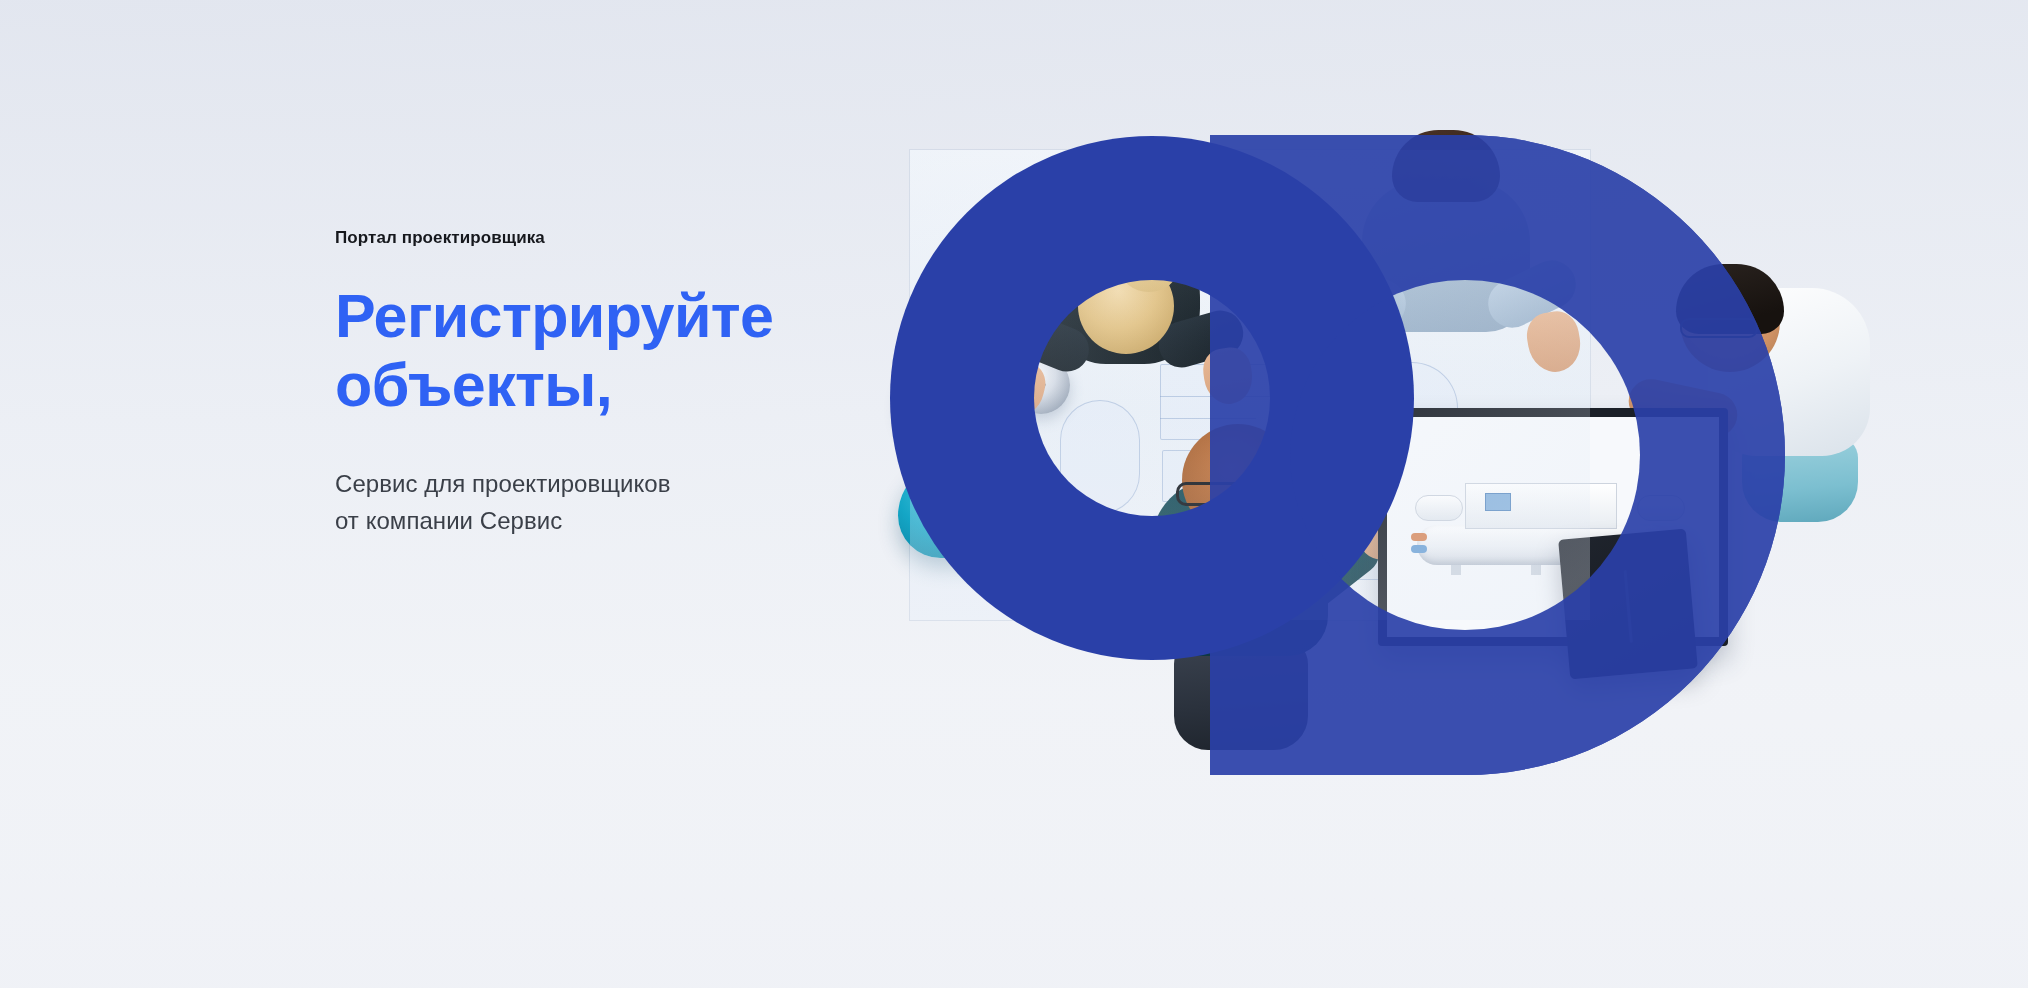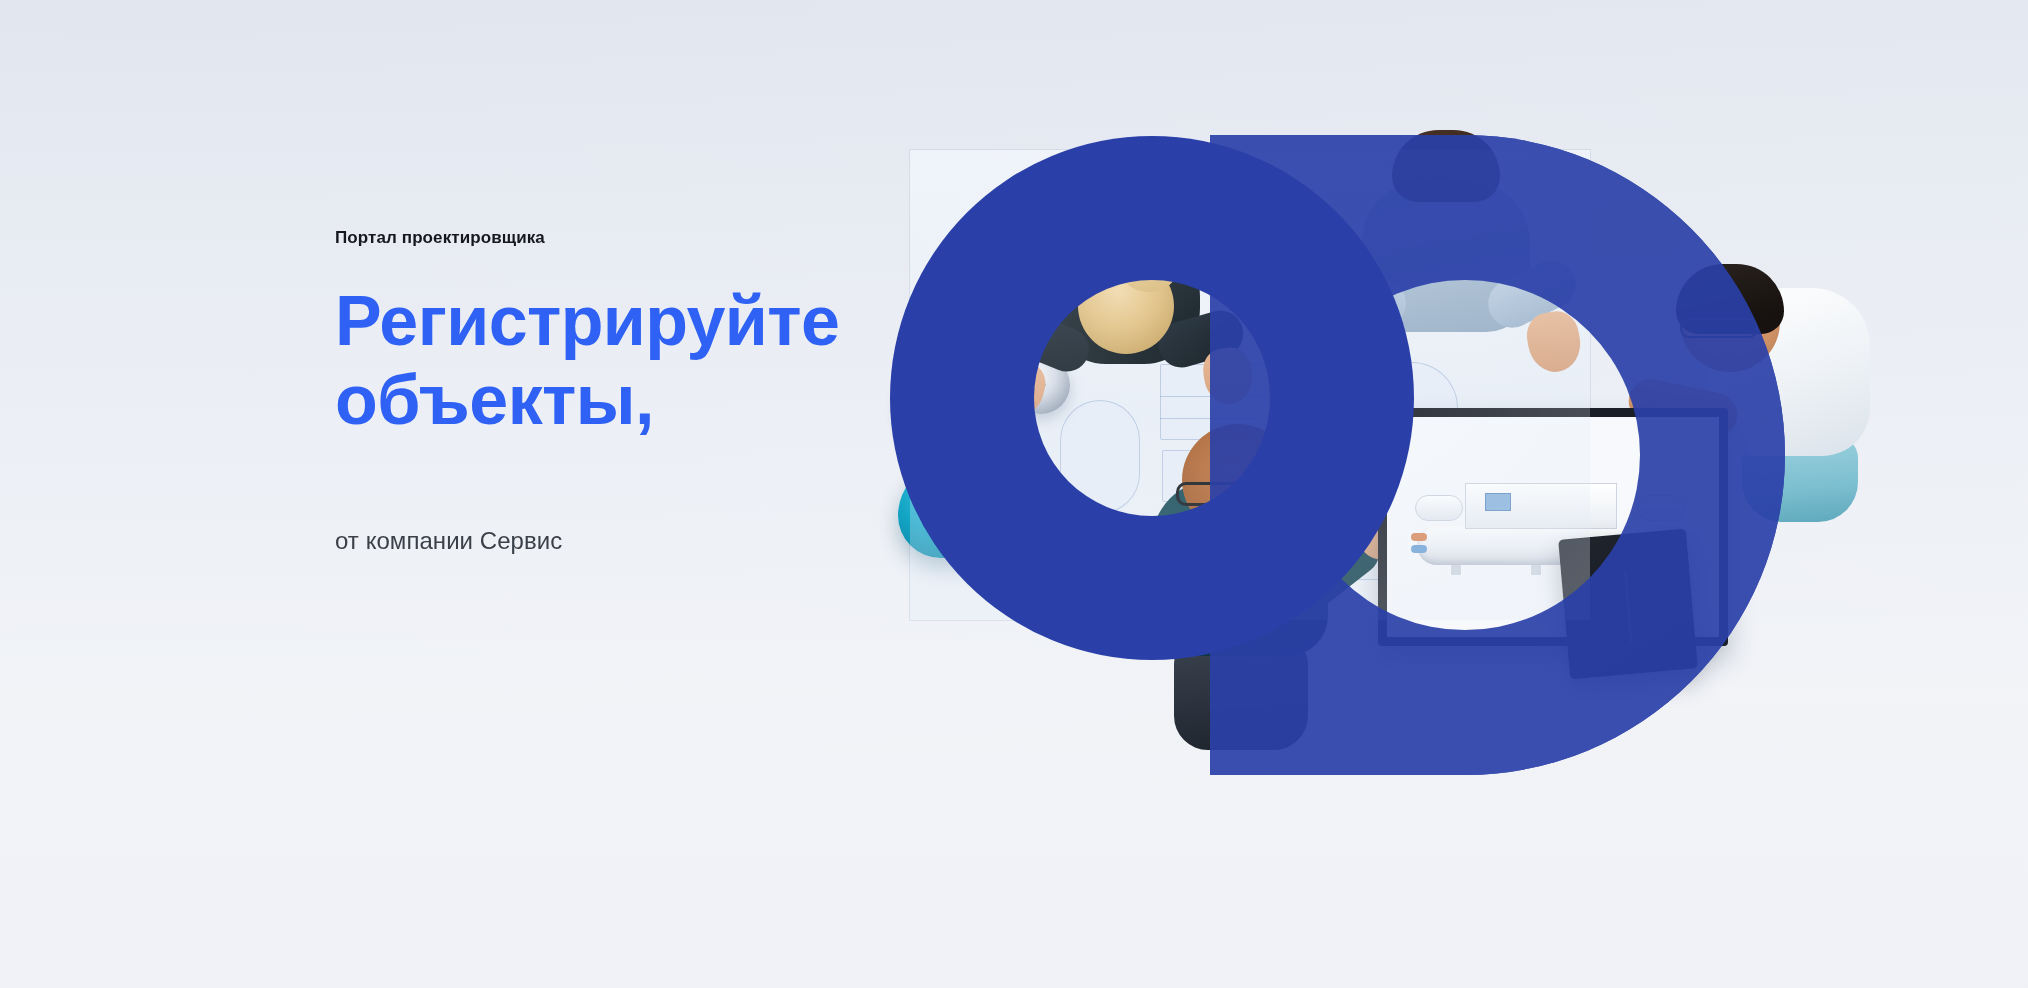--- a/index.html
+++ b/index.html
@@ -23,21 +23,21 @@
 
   
   .copy{
     position:absolute;left:335px;top:228px;width:520px;z-index:40;
   }
   .eyebrow{
     font-size:17px;font-weight:700;letter-spacing:.1px;
     color:#16181d;margin:0 0 34px 0;line-height:1.2;
   }
   .headline{
-    margin:0;font-size:70px;line-height:1.12;font-weight:700;
+    margin:0;font-size:61px;line-height:1.12;font-weight:700;
     letter-spacing:-.6px;color:#15171c;
   }
   .headline .accent{color:#2f62f4;display:block;}
   .headline .plain{color:#15171c;display:block;}
   .subcopy{
     margin:46px 0 0 0;font-size:24px;line-height:1.55;
     font-weight:400;color:#3a3f48;letter-spacing:.05px;
   }
 
   
@@ -256,21 +256,21 @@
   <div class="copy">
 
     <p class="eyebrow">Портал проектировщика</p>
 
     <h1 class="headline">
       <span class="accent">Регистрируйте</span>
       <span class="accent">объекты,</span>
     </h1>
 
     <p class="subcopy">
-      <br>
+      <span>Сервис для проектировщиков</span><br>
       <span>от компании Сервис</span>
     </p>
   </div>
 
   <div class="art">
 
     <div class="photo-clip">
 
       <div class="table-sheet">
         <div class="blueprint b1"></div>

